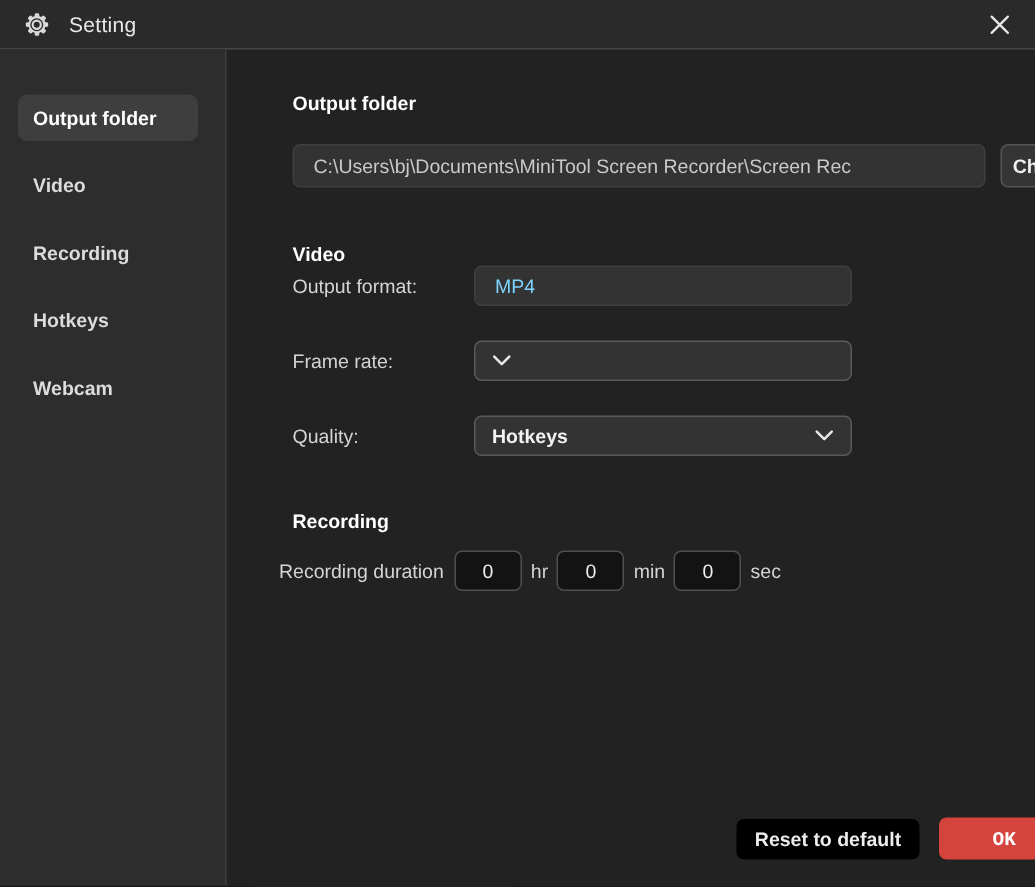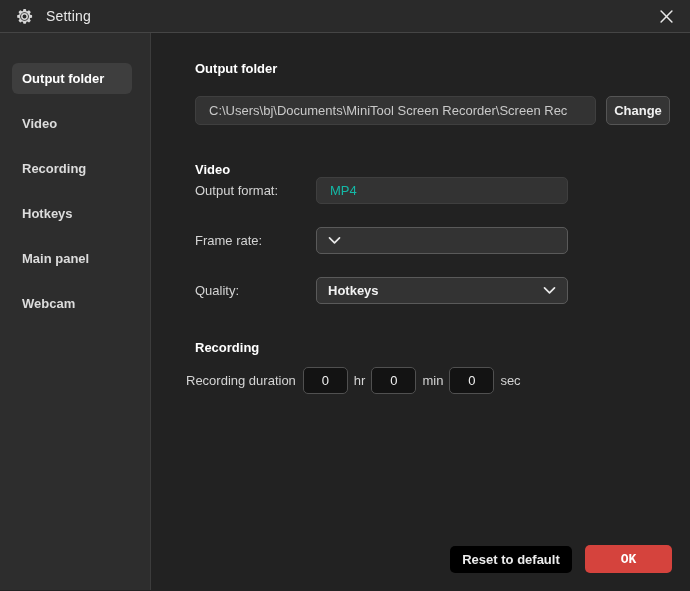--- a/index.html
+++ b/index.html
@@ -41,39 +41,39 @@
   .main { flex:1; padding-left:44px; position:relative; }
 
   .section-heading { font-size:13px; font-weight:700; color:#ffffff; }
   .h-output { margin-top:28px; }
   .h-video  { margin-top:37px; }
   .h-recording { margin-top:36px; }
 
   
   .path-row { margin-top:20px; display:flex; align-items:center; }
   .path-input {
-    width:401px; height:29px; background:#333333; border:1px solid #3f3f3f;
+    width:462px; height:29px; background:#333333; border:1px solid #3f3f3f;
     border-radius:5px; color:#c9c9c9; font-size:13px; padding:0 13px;
     font-family:"Liberation Sans", sans-serif;
     white-space:nowrap; overflow:hidden; outline:none;
   }
   .change-btn {
     margin-left:10px; width:64px; height:29px; background:#353535;
     border:1px solid #555555; border-radius:5px;
     color:#f0f0f0; font-size:13px; font-weight:700; cursor:pointer;
     font-family:"Liberation Sans", sans-serif;
   }
 
   
   .field-row { display:flex; align-items:center; margin-bottom:23px; }
   .field-row:first-of-type { margin-top:17px; }
   .field-label { width:121px; font-size:13px; color:#d4d4d4; flex-shrink:0; }
   .field-input {
     width:252px; height:27px; background:#333333; border:1px solid #3f3f3f;
-    border-radius:5px; color:#14b8a6; font-size:13px; padding:0 13px;
+    border-radius:5px; color:#7dd3fc; font-size:13px; padding:0 13px;
     font-family:"Liberation Sans", sans-serif; outline:none;
   }
   .dropdown {
     width:252px; height:27px; background:#333333; border:1px solid #5a5a5a;
     border-radius:5px; display:flex; align-items:center; cursor:pointer;
     padding:0 11px;
   }
   .dropdown-value { font-size:13px; font-weight:700; color:#f2f2f2; flex:1; }
   .chevron { display:flex; align-items:center; }
 
@@ -130,21 +130,20 @@
     </span>
   </div>
 
   <div class="body">
 
     <div class="sidebar">
       <div class="nav-item selected">Output folder</div>
       <div class="nav-item">Video</div>
       <div class="nav-item">Recording</div>
       <div class="nav-item">Hotkeys</div>
-      <div class="nav-item">Main panel</div>
       <div class="nav-item">Webcam</div>
     </div>
 
     <div class="main">
 
       <div class="section-heading h-output">Output folder</div>
       <div class="path-row">
         <input class="path-input" type="text" value="C:\Users\bj\Documents\MiniTool Screen Recorder\Screen Rec" style="">
         <button class="change-btn">Change</button>
       </div>

